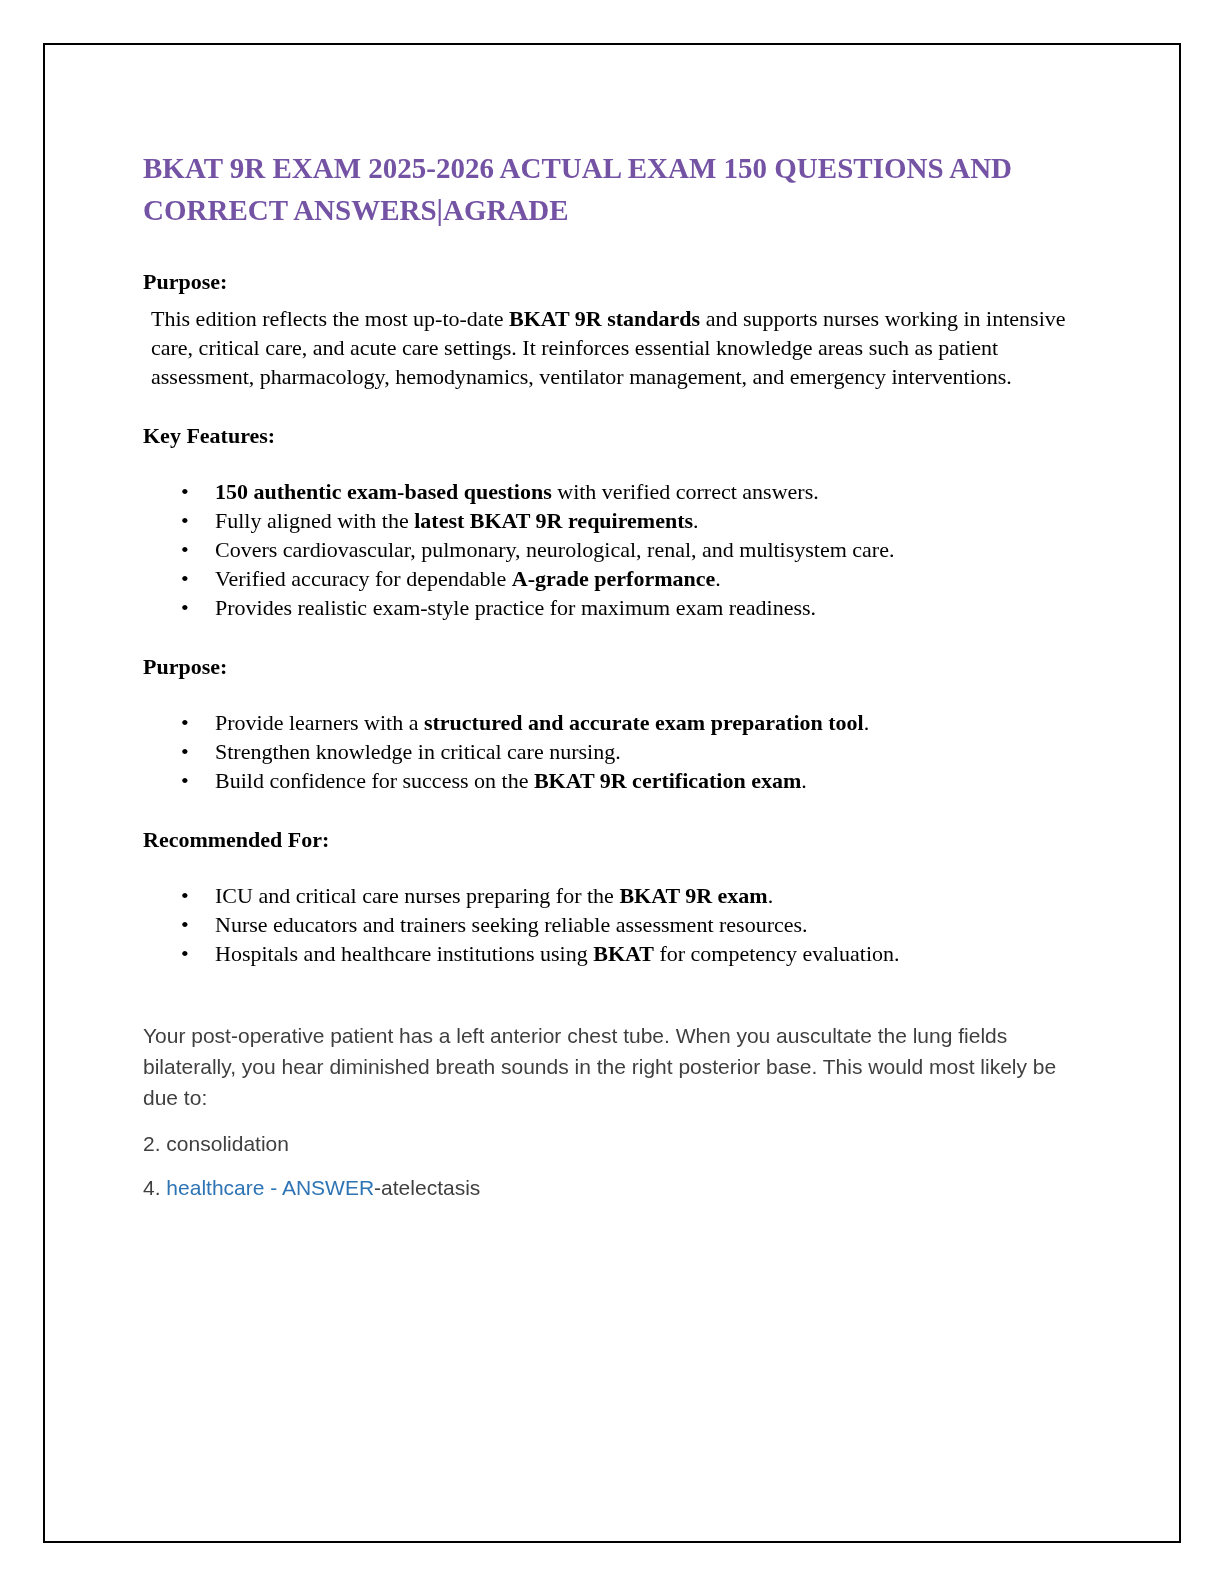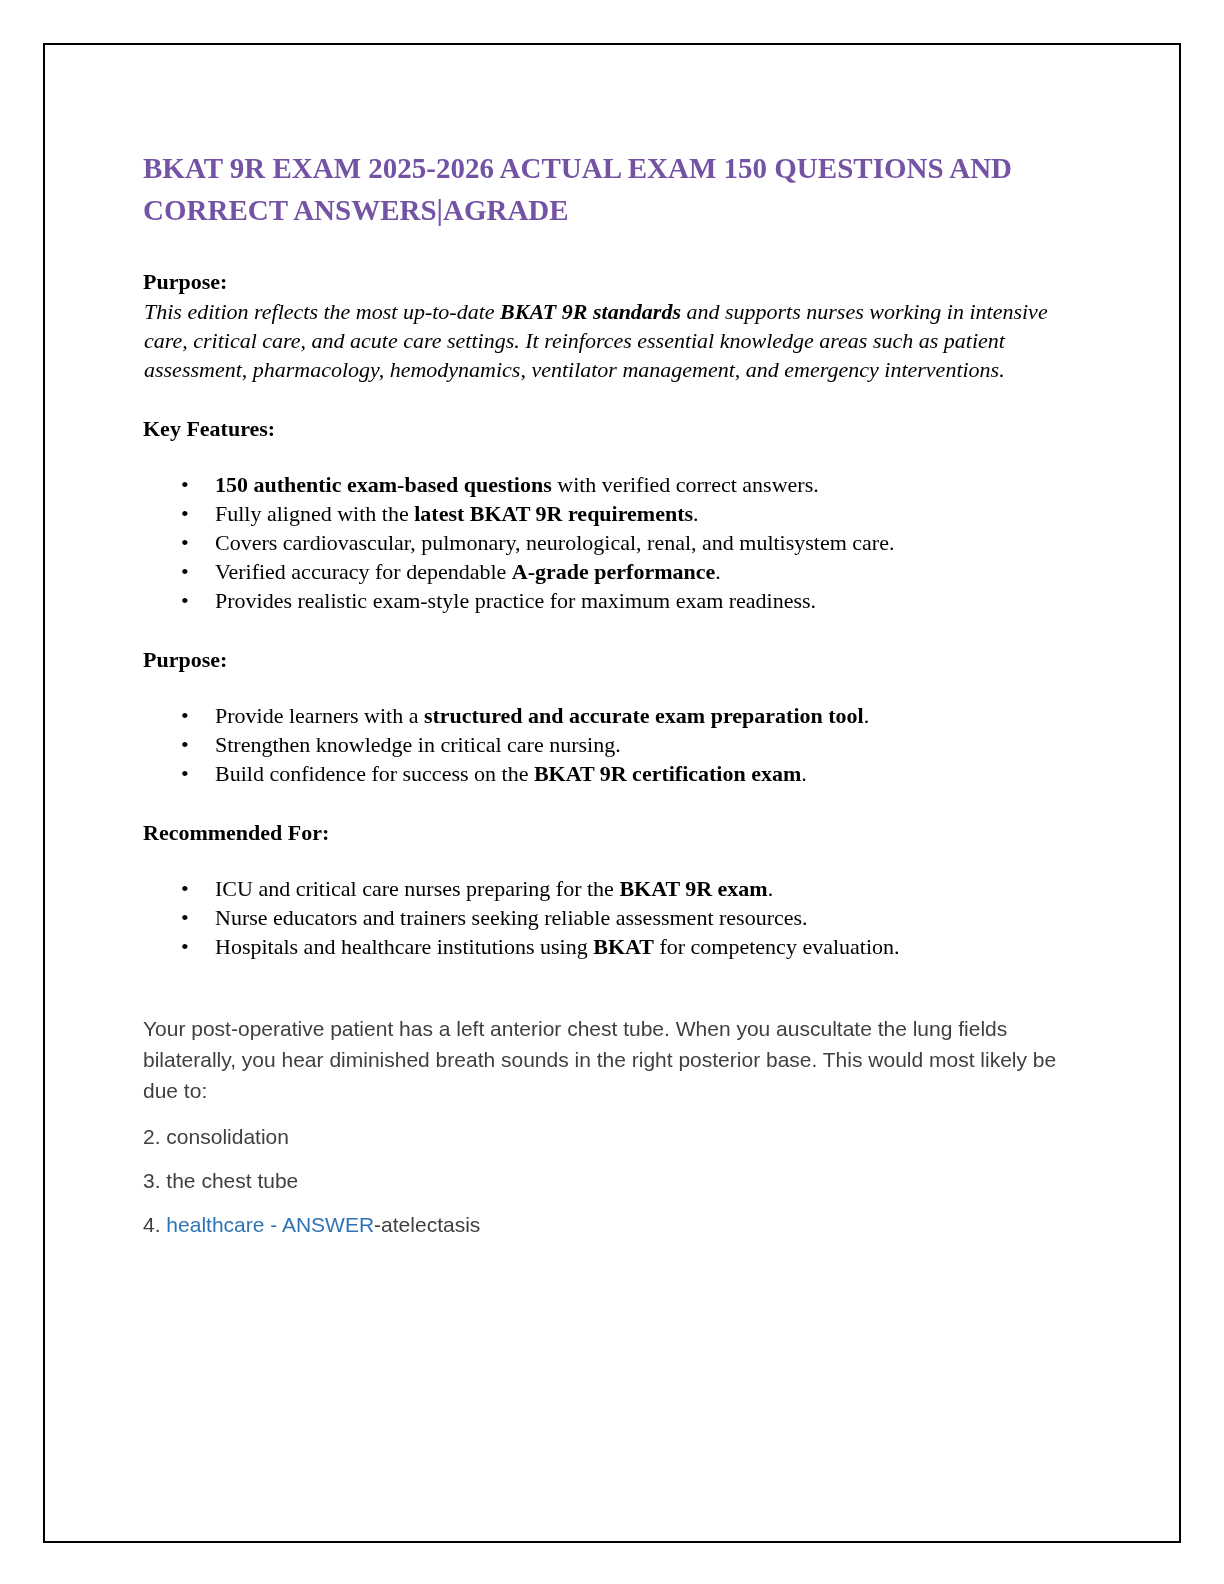--- a/index.html
+++ b/index.html
@@ -36,24 +36,23 @@
   .section-heading {
     margin: 0;
     font-size: 22px;
     font-weight: 700;
     line-height: 29px;
   }
   .section-heading.spaced {
     margin-top: 30px;
   }
   .para {
-    margin: 1px;
+    margin: 8px;
     font-size: 22px;
     line-height: 29px;
-    font-style: italic;
   }
   .bullets {
     list-style: none;
     margin: 27px 0 0 0;
     padding: 0;
   }
   .bullets li {
     position: relative;
     padding-left: 72px;
     font-size: 22px;
@@ -120,17 +119,16 @@
     <ul class="bullets">
         <li><span>ICU and critical care nurses preparing for the </span><span class="bold">BKAT 9R exam</span><span>.</span></li>
         <li><span>Nurse educators and trainers seeking reliable assessment resources.</span></li>
         <li><span>Hospitals and healthcare institutions using </span><span class="bold">BKAT</span><span> for competency evaluation.</span></li>
       </ul>
   </section>
 
   <section class="question-block">
     <p class="question-text">Your post-operative patient has a left anterior chest tube. When you auscultate the lung fields bilaterally, you hear diminished breath sounds in the right posterior base. This would most likely be due to:</p>
     <p class="option">2. consolidation</p>
-    <p class="option">3. the chest tube</p>
     <p class="option"><span>4. </span><span class="link">healthcare - ANSWER</span><span>-atelectasis</span></p>
   </section>
 
 </div>
 
 </body></html>

